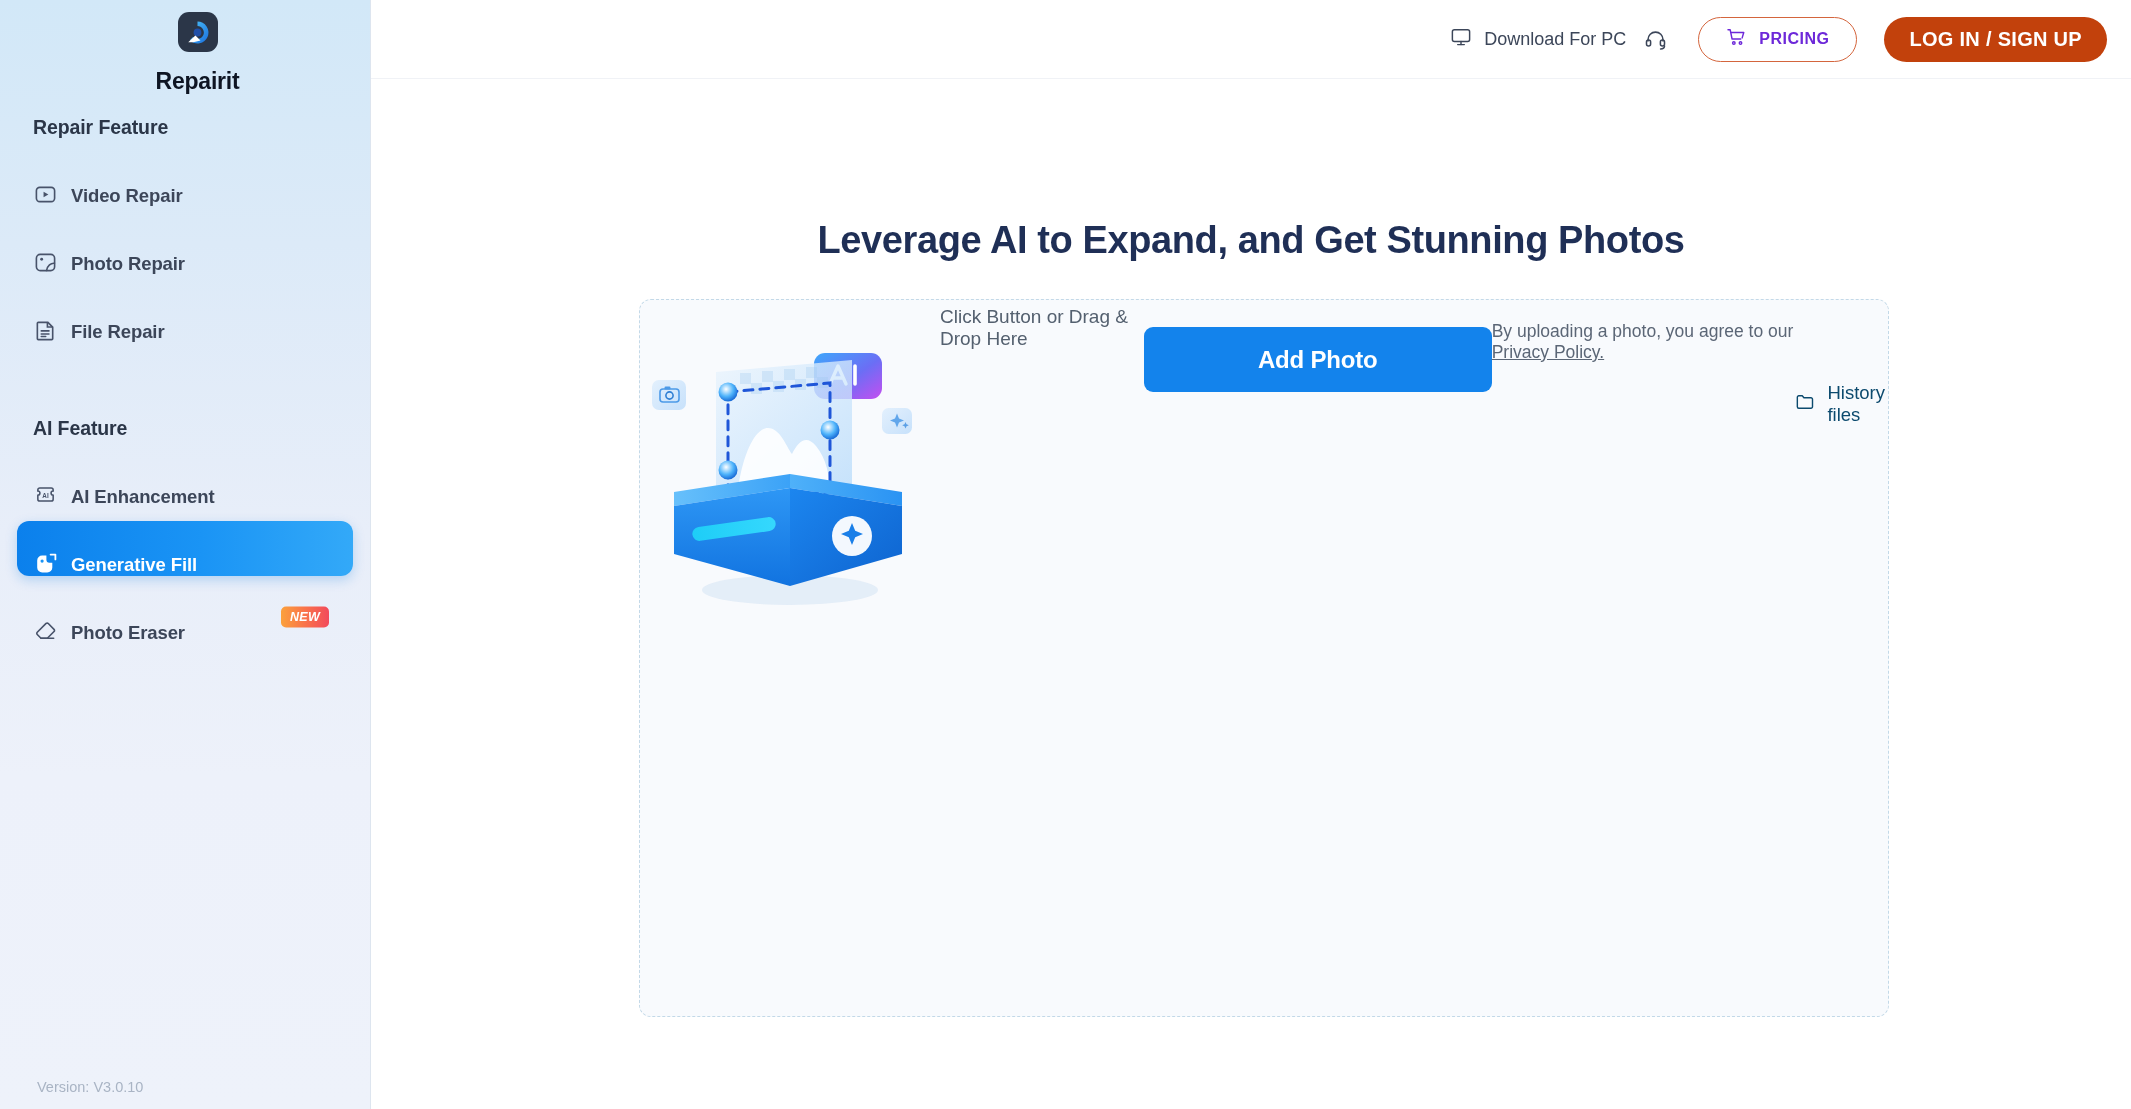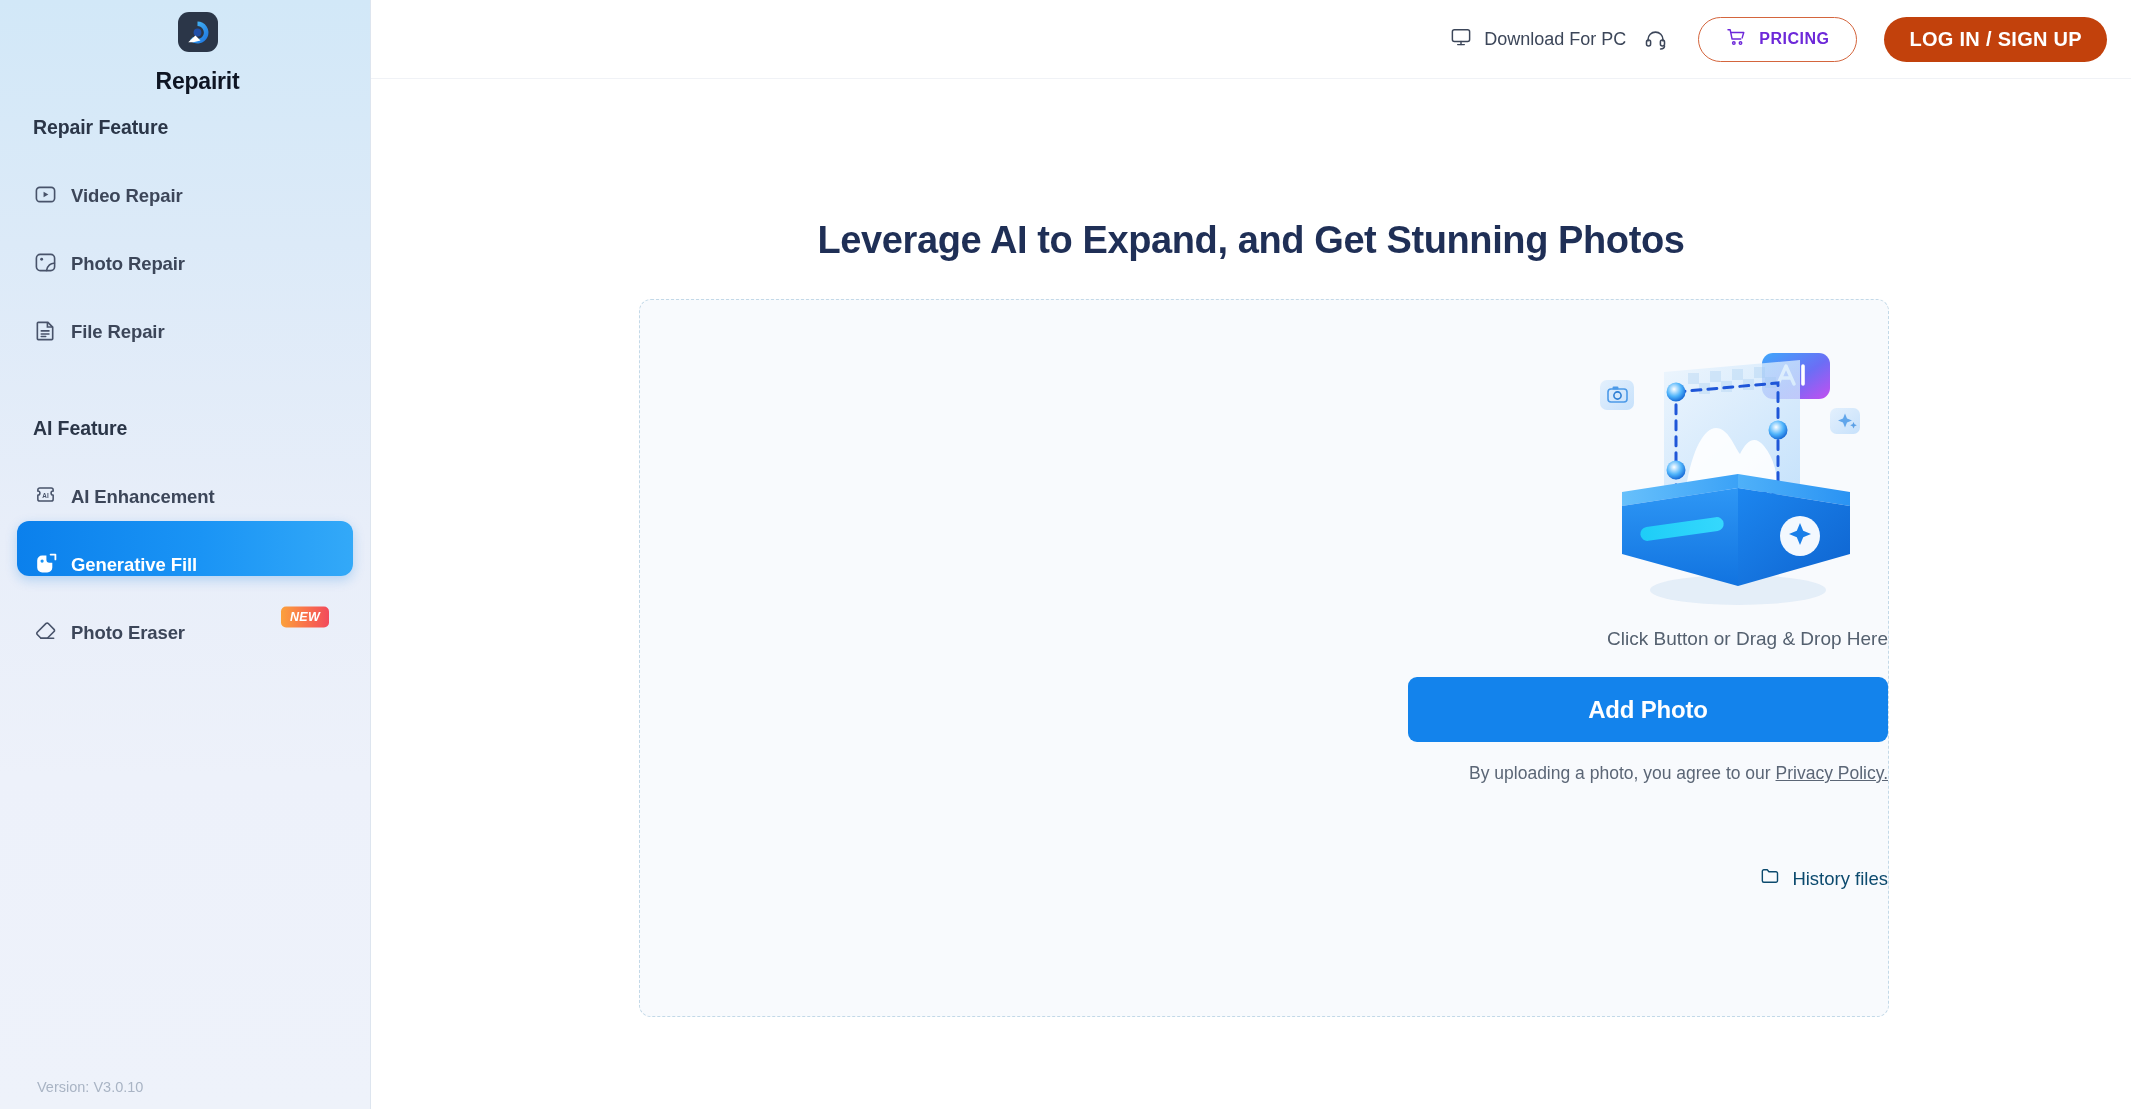--- a/index.html
+++ b/index.html
@@ -198,22 +198,22 @@
   .dropzone {
     position: absolute;
     left: 268px;
     top: 220px;
     width: 1250px;
     height: 718px;
     border: 1.6px dashed #c3d9e8;
     border-radius: 12px;
     background: #f8fafd;
     display: flex;
-    flex-direction: column;
-    align-items: flex-end;
+    flex-direction: row;
+    align-items: flex-start;
   }
 
   .illus {
     margin-top: 42px;
     width: 300px;
     height: 280px;
   }
 
   .dz-hint {
     margin-top: 6px;

